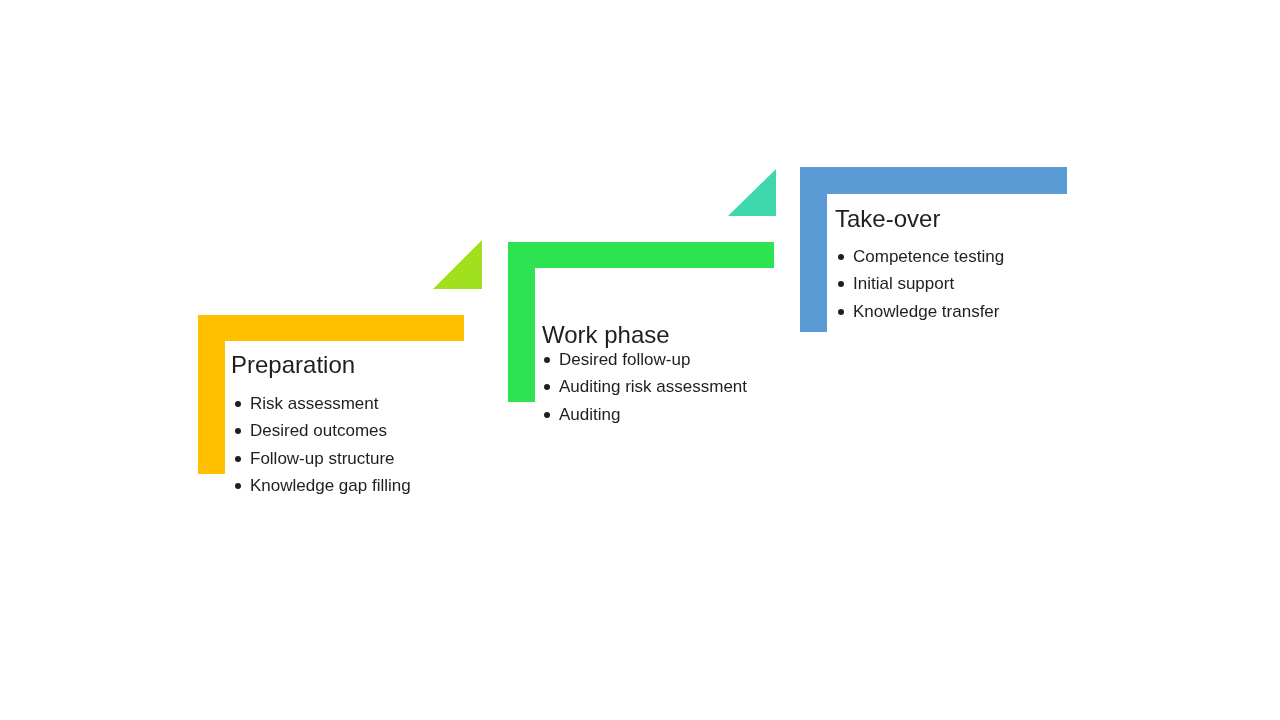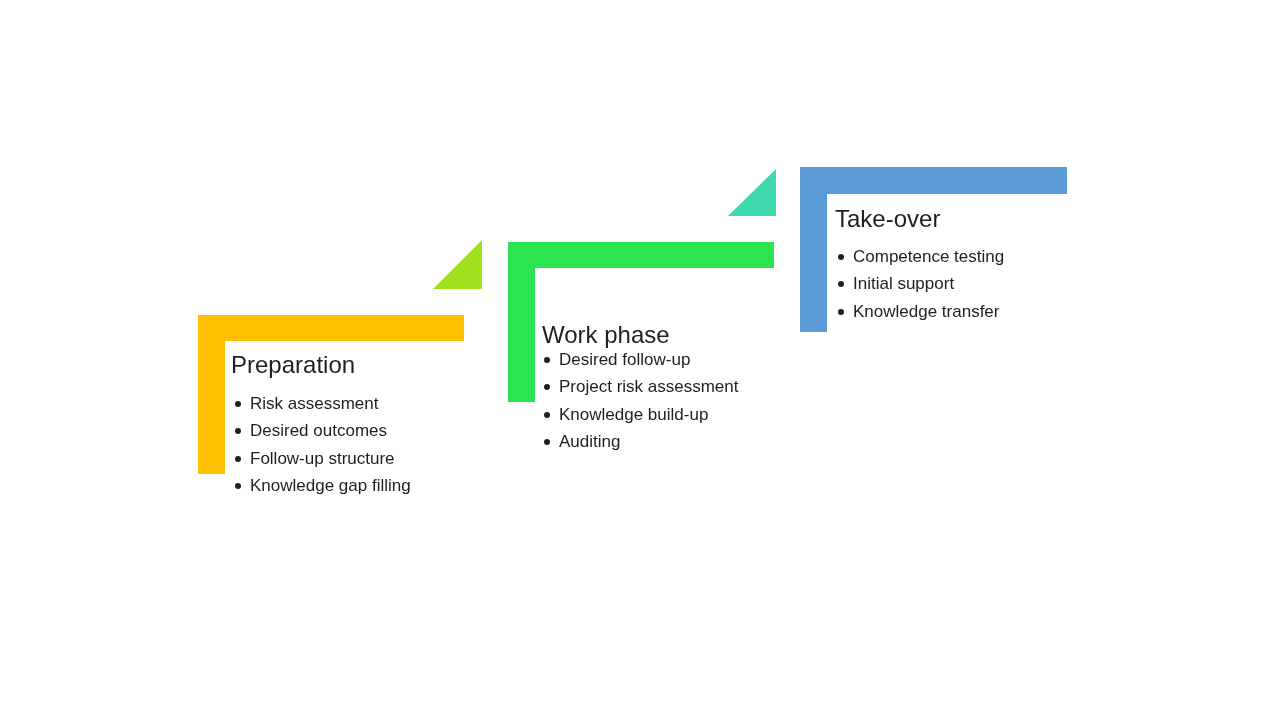--- a/index.html
+++ b/index.html
@@ -100,22 +100,21 @@
   </div>
 
   <div class="connector connector-1" style="background-color: rgb(160, 224, 30);"></div>
 
   <div class="phase phase-2">
     <div class="bar-h" style="background-color: rgb(46, 227, 81);"></div>
     <div class="bar-v" style="background-color: rgb(46, 227, 81);"></div>
     <div class="phase-title">Work phase</div>
     <ul class="bullets">
       <li>Desired follow-up</li>
-      <li>Project risk assessment</li>
-      <li>Knowledge build-up</li>
+      <li>Auditing risk assessment</li>
       <li>Auditing</li>
     </ul>
   </div>
 
   <div class="connector connector-2" style="background-color: rgb(63, 216, 173);"></div>
 
   <div class="phase phase-3">
     <div class="bar-h" style="background-color: rgb(91, 155, 213);"></div>
     <div class="bar-v" style="background-color: rgb(91, 155, 213);"></div>
     <div class="phase-title">Take-over</div>

